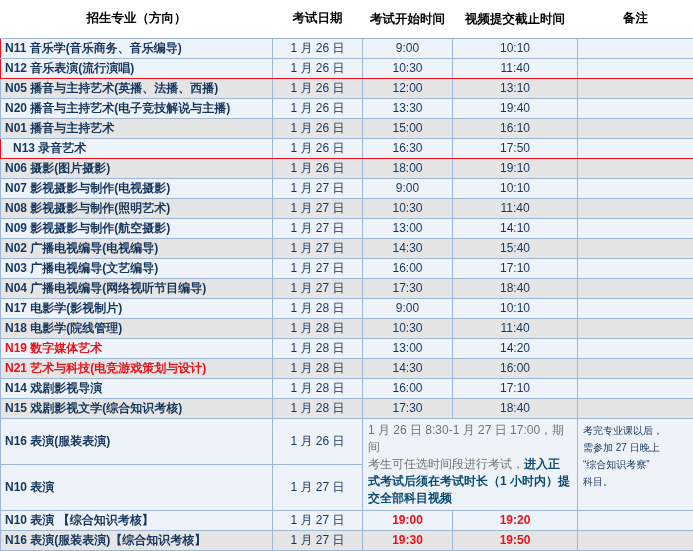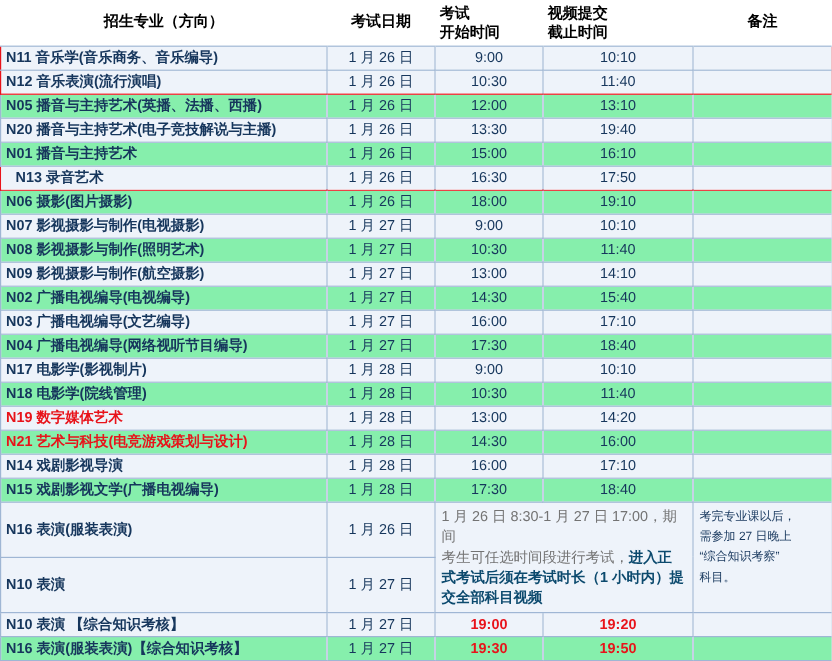--- a/index.html
+++ b/index.html
@@ -43,32 +43,32 @@
     border:none;
     border-bottom:1px solid #9fb6d4;
     text-align:center;
     font-weight:bold;
     color:#000;
     font-size:12.5px;
     height:38px;
     padding:2px 4px;
   }
   .hdr-two{
-    display:flex;flex-direction:column;align-items:flex-start;justify-content:center;
+    display:flex;flex-direction:row;align-items:flex-end;justify-content:center;
     line-height:16px;
   }
   td.major{
     text-align:left;
     font-weight:bold;
     color:#16365c;
     padding-left:4px;
     margin-top:44px;
   }
   td.ctr{text-align:center;}
-  tr.alt td{background:#86efac;}
+  tr.alt td{background:#e5e5e5;}
   tr.band td{background:#eef3fa;}
 
   
   tr.boxed td{
     border-top:1.6px solid #e8131a;
     border-bottom:1.6px solid #e8131a;
     position:relative;
   }
   tr.boxed td:first-child{border-left:1.6px solid #e8131a;padding-left:12px;}
   tr.boxed td:last-child{border-right:1.6px solid #e8131a;}
@@ -261,21 +261,21 @@
           <td class="ctr"></td>
         </tr>
         <tr class="band">
           <td class="major">N14 戏剧影视导演</td>
           <td class="ctr">1 月 28 日</td>
           <td class="ctr">16:00</td>
           <td class="ctr">17:10</td>
           <td class="ctr"></td>
         </tr>
         <tr class="alt">
-          <td class="major">N15 戏剧影视文学(广播电视编导)</td>
+          <td class="major">N15 戏剧影视文学(综合知识考核)</td>
           <td class="ctr">1 月 28 日</td>
           <td class="ctr">17:30</td>
           <td class="ctr">18:40</td>
           <td class="ctr"></td>
         </tr>
         <tr class="band tallrow">
           <td class="major">N16 表演(服装表演)</td>
           <td class="ctr">1 月 26 日</td>
           <td class="blk" colspan="2" rowspan="2">
             <span class="blkline b-blk">1 月 26 日 8:30-1 月 27 日 17:00，期间</span>

